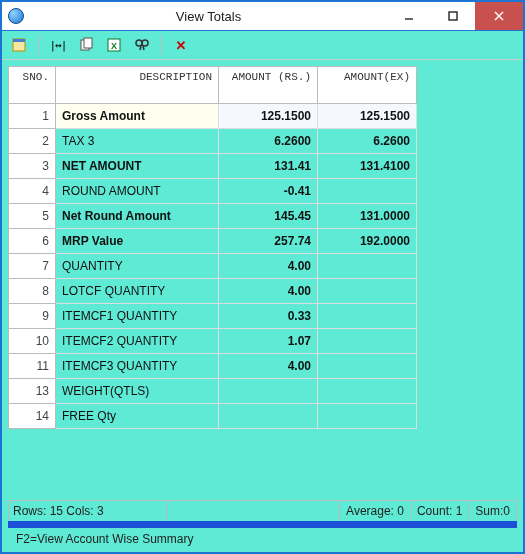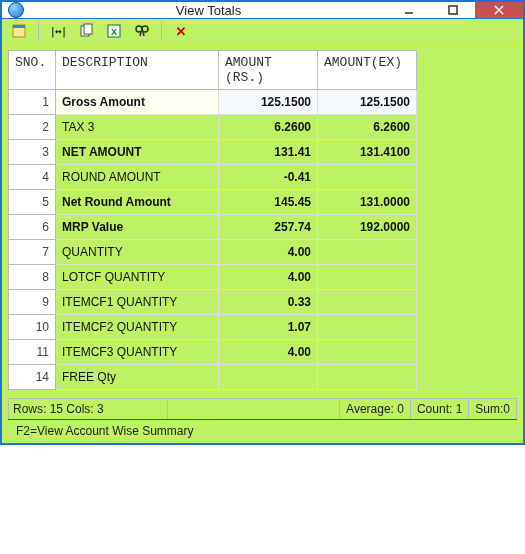--- a/index.html
+++ b/index.html
@@ -4,26 +4,26 @@
 <style>
   html, body {
     margin: 0;
     padding: 0;
     font-family: Tahoma, "Segoe UI", sans-serif;
     font-size: 12px;
     background: #fff;
   }
   .window {
     width: 525px;
-    height: 445px;
+    height: 554px;
     border: 2px solid #1e74d2;
     box-sizing: border-box;
     display: flex;
     flex-direction: column;
-    background: #bef264;
+    background: #5eead4;
     position: relative;
   }
   .titlebar {
     height: 28px;
     background: #fff;
     border-bottom: 1px solid #1e74d2;
     display: flex;
     align-items: stretch;
     position: relative;
   }
@@ -87,25 +87,25 @@
   }
   table.grid {
     border-collapse: collapse;
     width: 356px;
     table-layout: fixed;
   }
   table.grid th {
     background: #fff;
     border: 1px solid #bbb;
     font-family: "Courier New", monospace;
-    font-size: 13px;
+    font-size: 11px;
     font-weight: normal;
     color: #333;
     padding: 4px 6px;
-    text-align: left;
+    text-align: right;
     height: 28px;
     vertical-align: top;
   }
   table.grid td {
     border: 1px solid #ddd;
     padding: 2px 6px;
     height: 20px;
     font-size: 12px;
     color: #111;
     white-space: nowrap;
@@ -132,21 +132,21 @@
   .row-highlight td.desc { background: #fffff0; }
   .row-highlight td.amt  { background: #f5f8ff; }
   .footer-strip {
     margin-top: auto;
     padding: 2px 6px 0 6px;
   }
   .stats-bar {
     display: flex;
     align-items: center;
     border-top: 1px solid #bbb;
-    border-bottom: 1px solid #1d4ed8;
+    border-bottom: 7px solid #1d4ed8;
     font-size: 12px;
     color: #222;
     height: 20px;
   }
   .stats-left {
     padding: 0 4px;
     border-right: 1px solid #bbb;
     border-left: 1px solid #bbb;
     height: 100%;
     display: flex; align-items: center;
@@ -321,20 +321,26 @@
             <td class="amt c-green">1.07</td>
             <td class="amt c-green"></td>
           </tr>
           <tr>
             <td class="sno">11</td>
             <td class="desc c-purple">ITEMCF3    QUANTITY</td>
             <td class="amt c-purple">4.00</td>
             <td class="amt c-purple"></td>
           </tr>
           <tr>
+            <td class="sno">13</td>
+            <td class="desc ">WEIGHT(QTLS)</td>
+            <td class="amt "></td>
+            <td class="amt "></td>
+          </tr>
+          <tr>
             <td class="sno">14</td>
             <td class="desc ">FREE Qty</td>
             <td class="amt "></td>
             <td class="amt "></td>
           </tr>
         </tbody>
     </table>
   </div>
 
   <div class="footer-strip">

